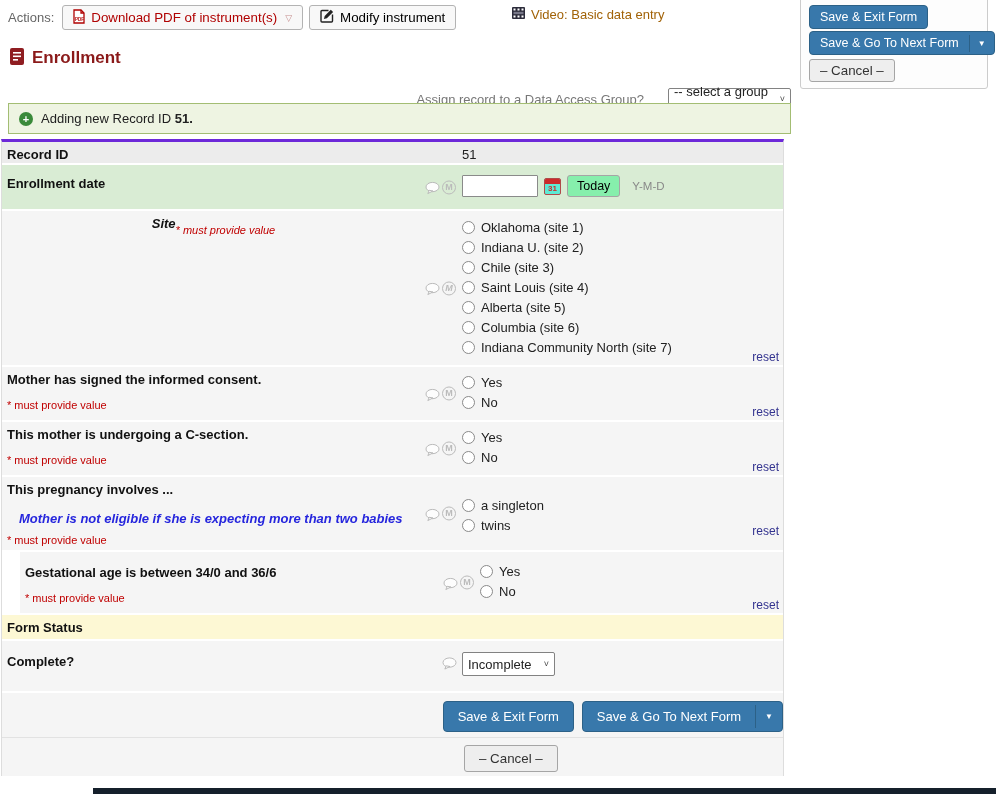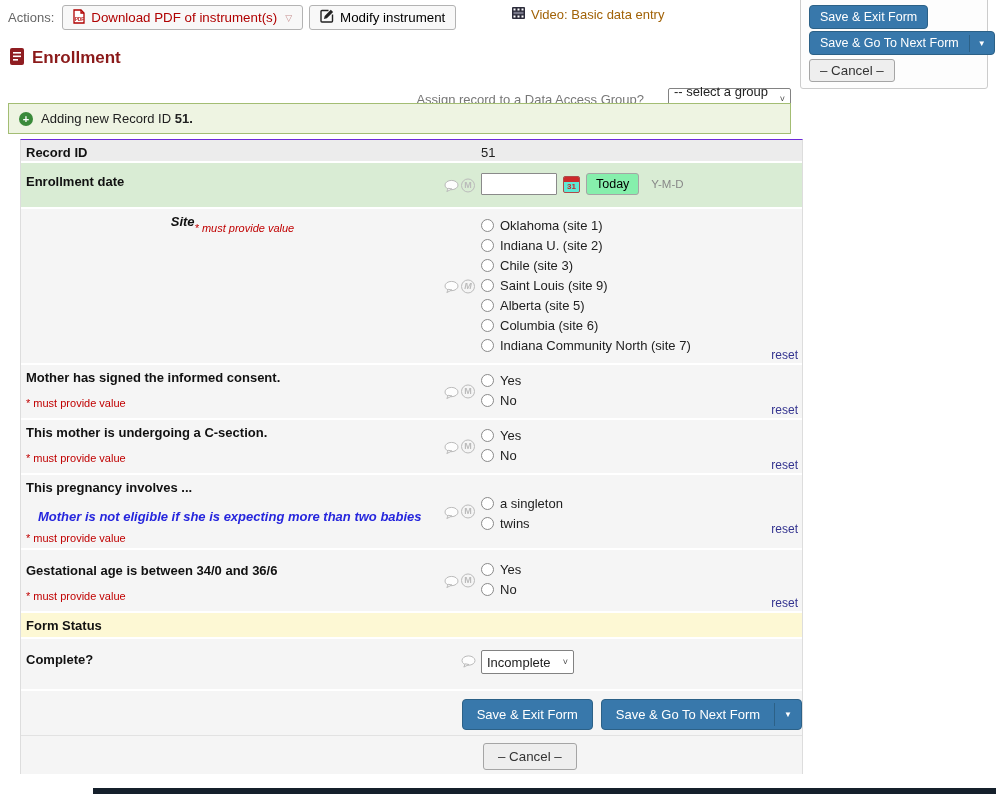--- a/index.html
+++ b/index.html
@@ -52,21 +52,21 @@
   .select-fake { display:inline-flex; align-items:center; justify-content:space-between; background:#fff;
                  border:1px solid #828282; border-radius:2px; height:22px; padding:0 5px; cursor:pointer; color:#222; }
   .select-fake .sel-caret { font-size:9px; color:#444; margin-left:8px; }
 
   
   .banner { position:absolute; top:103px; left:8px; width:783px; height:31px; background:#eef4e2;
             border:1px solid #a3bd73; display:flex; align-items:center; gap:8px; padding:0 10px; }
   .banner b { font-weight:bold; }
 
   
-  .form-table { position:absolute; top:139px; left:20px; width:783px; border-top:1px solid #6d28d9;
+  .form-table { position:absolute; top:139px; left:1px; width:783px; border-top:3px solid #6d28d9;
                 border-left:1px solid #ddd; border-right:1px solid #ddd; }
   .row { display:flex; background:#f5f5f5; border-bottom:2px solid #fff; position:relative; }
   .row.gray { background:#ececec; }
   .row.green { background:#d9ecd4; }
   .row.yellow { background:#fdf8d4; }
   .lcell { width:458px; position:relative; padding:5px 40px 5px 5px; }
   .dcell { flex:1; padding:2px 0 2px 2px; position:relative; }
   .flabel { font-weight:bold; color:#111; }
   .req-note { color:#c00000; font-size:11px; margin-top:12px; }
   .blue-note { color:#2626dd; font-weight:bold; font-style:italic; margin-top:14px;margin-left:12px; }
@@ -84,21 +84,21 @@
   .today-btn { height:22px; padding:0 9px; background:#86efac; border:1px solid #a5a5a5; border-radius:3px; cursor:pointer; font-size:12.5px; }
   .ymd-hint { color:#888; font-size:11.5px; margin-left:6px; }
 
   
   .r-record { height:23px; }
   .r-enroll { height:46px; }
   .r-site { height:156px; }
   .r-consent { height:55px; }
   .r-csec { height:55px; }
   .r-preg { height:75px; }
-  .r-gest { height:63px; }
+  .r-gest { height:63px;margin-left:18px; }
   .r-status { height:26px; }
   .r-complete { height:52px; }
   .r-btns { height:45px; border-bottom:1px solid #e2e2e2; }
   .r-cancel { height:38px; border-bottom:none; }
 
   .r-site .lcell { display:flex; flex-direction:row; justify-content:center;font-style:italic; }
   .r-site .dcell { padding-top:6px; }
   .r-preg .dcell { padding-top:18px; }
   .r-gest .dcell, .r-consent .dcell, .r-csec .dcell { padding-top:5px; }
 
@@ -257,21 +257,21 @@
         <div class="opt">
             <span class="radio"></span>
             <span>Indiana U. (site 2)</span>
           </div>
         <div class="opt">
             <span class="radio"></span>
             <span>Chile (site 3)</span>
           </div>
         <div class="opt">
             <span class="radio"></span>
-            <span>Saint Louis (site 9)</span>
+            <span>Saint Louis (site 4)</span>
           </div>
         <div class="opt">
             <span class="radio"></span>
             <span>Alberta (site 5)</span>
           </div>
         <div class="opt">
             <span class="radio"></span>
             <span>Columbia (site 6)</span>
           </div>
         <div class="opt">

